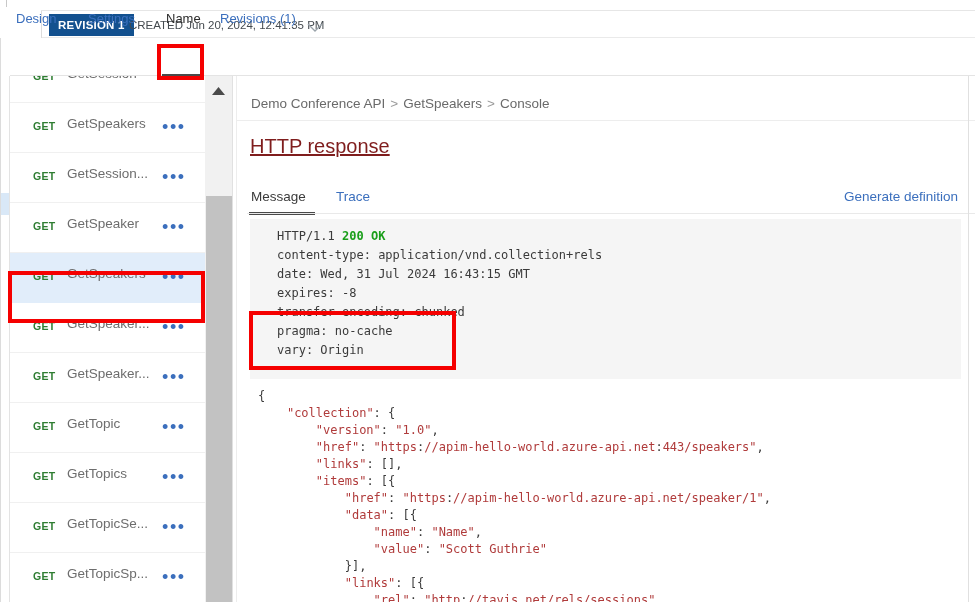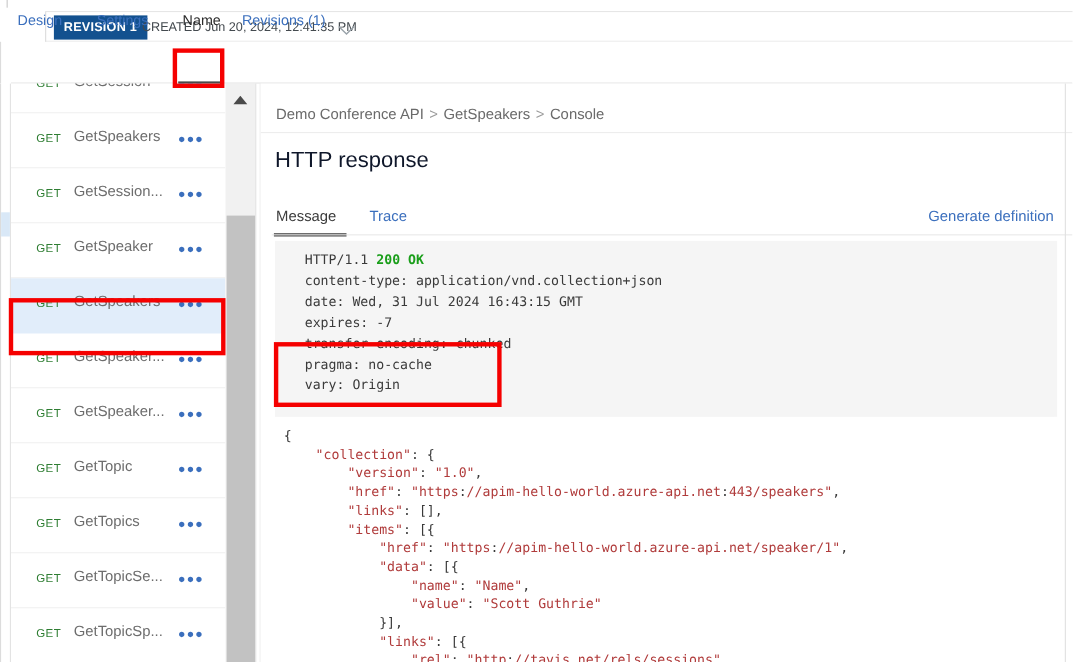--- a/index.html
+++ b/index.html
@@ -98,21 +98,21 @@
     background: #ffffff; overflow: hidden;
   }
   .op-row {
     position: absolute; left: 0; width: 195px; height: 50px;
     border-bottom: 1px solid #f0f0f0;
     cursor: pointer;
   }
   .op-row.selected { background: #e1edfa; border-bottom-color: #e1edfa; }
   .op-verb {
     position: absolute; left: 23px; top: 17px;
-    font-size: 10.5px; font-weight: normal; color: #2e7d32;
+    font-size: 10.5px; font-weight: bold; color: #2e7d32;
     letter-spacing: 0.3px;
   }
   .op-name {
     position: absolute; left: 57px; top: 13px;
     font-size: 13.5px; color: #6d6d6d; white-space: nowrap;
   }
   .op-ellipsis {
     position: absolute; left: 152px; top: 12px;
     font-size: 18px; color: #3b6fbd; letter-spacing: 1.6px; line-height: 24px;
     cursor: pointer;
@@ -149,21 +149,21 @@
     position: absolute; left: 14px; top: 20px;
     font-size: 13.5px; color: #6a6a6a; white-space: nowrap;
   }
   .breadcrumb .crumb { color: #6a6a6a; cursor: pointer; }
   .breadcrumb .sep { color: #9b9b9b; padding: 0 5px; }
   .breadcrumb-rule {
     position: absolute; left: 0; top: 44px; width: 738px; height: 1px; background: #ededed;
   }
   .section-title {
     position: absolute; left: 13px; top: 59px;
-    font-size: 20px; color: #0f172a; font-weight: normal; white-space: nowrap;
+    font-size: 20px; color: #7f1d1d; font-weight: normal; white-space: nowrap; text-decoration: underline;
   }
   .subtab {
     position: absolute; top: 105px; height: 32px; line-height: 32px;
     font-size: 13.5px; color: #3b6fbd; white-space: nowrap; cursor: pointer;
   }
   .subtab.active { color: #3b3b3b; }
   .subtab-underline { position: absolute; top: 136px; height: 3px; background: #4a4a4a; }
   .subtab-rule {
     position: absolute; left: 10px; top: 137px; width: 728px; height: 1px; background: #e9e9e9;
   }
@@ -329,23 +329,23 @@
 
     <div class="subtab active" style="left:14px;">Message</div>
     <div class="subtab" style="left:99px;">Trace</div>
     <div class="subtab-underline" style="left:12px; width:66px;"></div>
     <div class="subtab-rule"></div>
 
     <div class="gen-def">Generate definition</div>
 
     <div class="headers-block" id="headers-block">
         <div class="hline"><span>HTTP/1.1 </span><span class="hl-ok">200 OK</span></div>
-        <div class="hline">content-type: application/vnd.collection+json</div>
+        <div class="hline">content-type: application/vnd.collection+rels</div>
         <div class="hline">date: Wed, 31 Jul 2024 16:43:15 GMT</div>
-        <div class="hline">expires: -7</div>
+        <div class="hline">expires: -8</div>
         <div class="hline">transfer-encoding: chunked</div>
         <div class="hline">pragma: no-cache</div>
         <div class="hline">vary: Origin</div>
       </div>
 
     <div class="body-block" id="body-block">
         <div class="bline"><span class="tok-punct">{</span></div>
         <div class="bline"><span class="tok-punct">    </span><span class="tok-str">"collection"</span><span class="tok-punct">: {</span></div>
         <div class="bline"><span class="tok-punct">        </span><span class="tok-str">"version"</span><span class="tok-punct">: </span><span class="tok-str">"1.0"</span><span class="tok-punct">,</span></div>
         <div class="bline"><span class="tok-punct">        </span><span class="tok-str">"href"</span><span class="tok-punct">: </span><span class="tok-str">"https</span><span class="tok-punct">:</span><span class="tok-str">//apim-hello-world.azure-api.net</span><span class="tok-punct">:</span><span class="tok-str">443/speakers"</span><span class="tok-punct">,</span></div>

